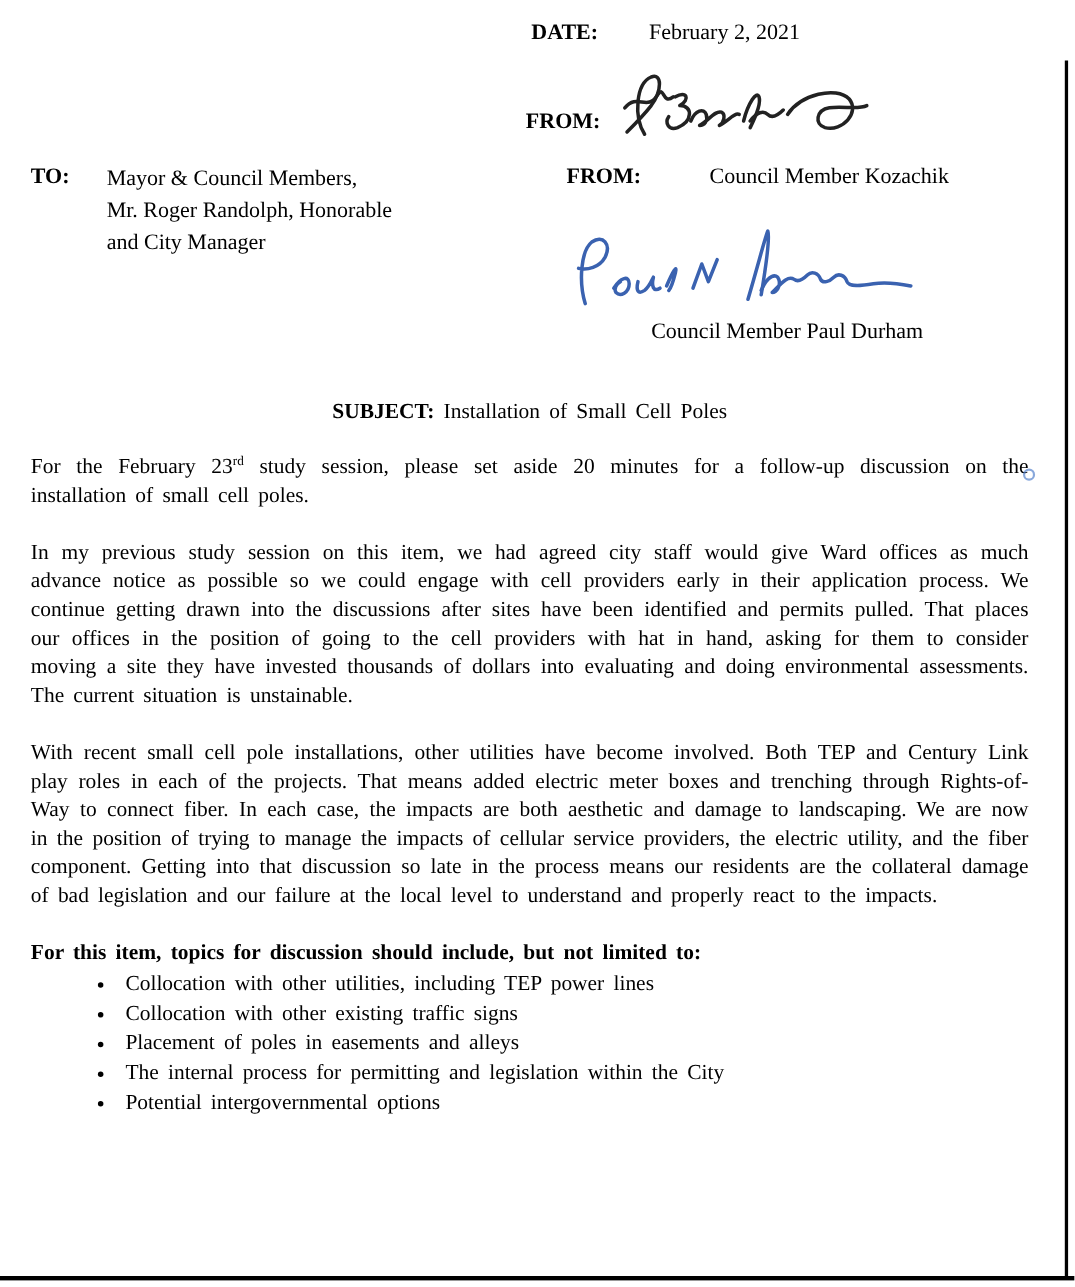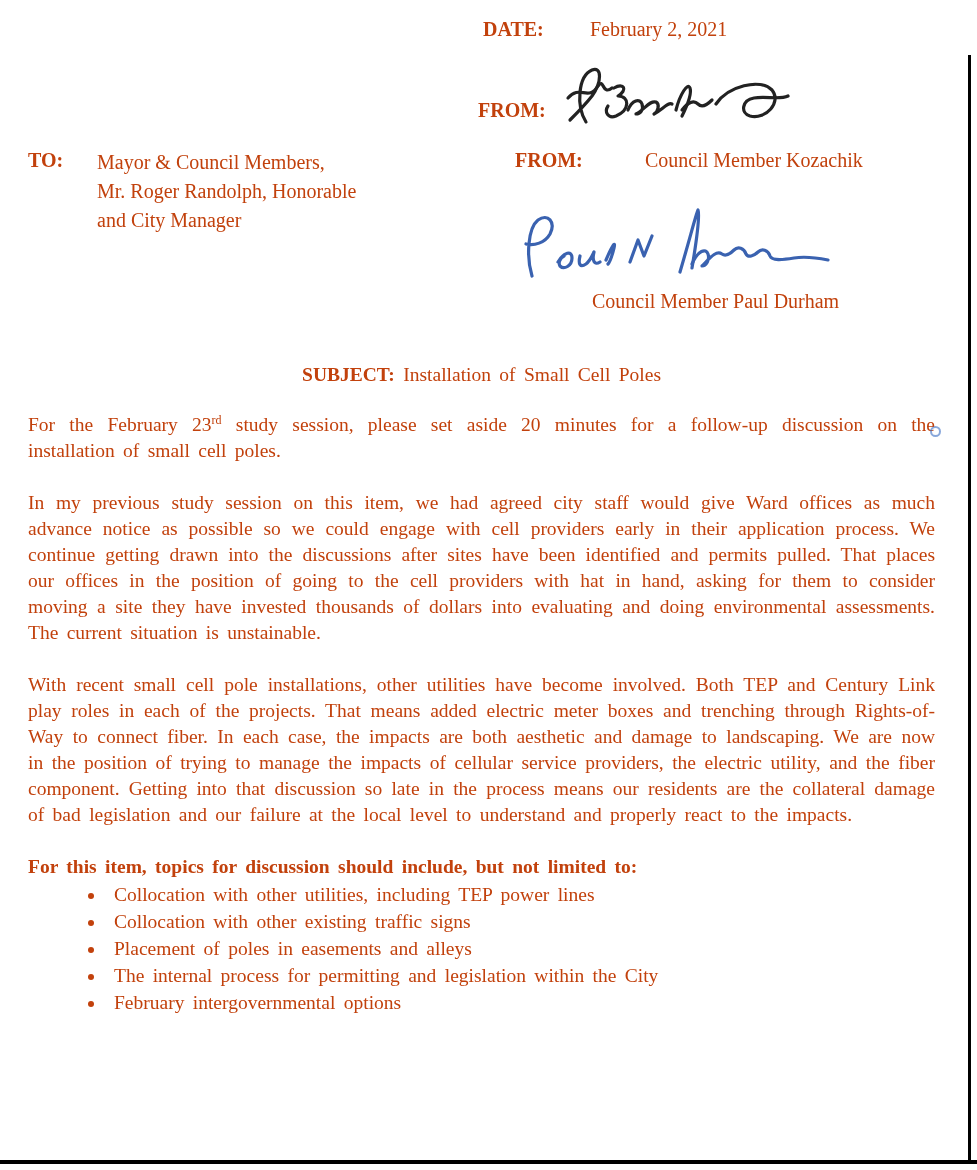--- a/index.html
+++ b/index.html
@@ -1,18 +1,18 @@
 <!DOCTYPE html>
 <html><head>
 <meta charset="utf-8">
 <style>
   html,body{margin:0;padding:0;background:#fff;}
   .page{
     position:relative;width:977px;height:1170px;background:#ffffff;
-    font-family:"Liberation Serif","DejaVu Serif",serif;color:#c2410c;overflow:hidden;
+    font-family:"Liberation Serif","DejaVu Serif",serif;color:#000000;overflow:hidden;
   }
   .abs{position:absolute;}
   .hdr{font-size:20px;line-height:24px;white-space:nowrap;}
   .bold{font-weight:bold;}
   .frame-right{position:absolute;left:968px;top:55px;width:3px;height:1108px;background:#000;}
   .frame-bottom{position:absolute;left:0;top:1160px;width:977px;height:4px;background:#000;}
   .date-label{left:483px;top:17px;}
   .date-value{left:590px;top:17px;}
   .from1-label{left:478px;top:98px;}
   .sig-koz{position:absolute;left:552px;top:58px;width:255px;height:78px;}
@@ -94,19 +94,19 @@
 
     <p>In my previous study session on this item, we had agreed city staff would give Ward offices as much advance notice as possible so we could engage with cell providers early in their application process. We continue getting drawn into the discussions after sites have been identified and permits pulled. That places our offices in the position of going to the cell providers with hat in hand, asking for them to consider moving a site they have invested thousands of dollars into evaluating and doing environmental assessments. The current situation is unstainable.</p>
     <p>With recent small cell pole installations, other utilities have become involved. Both TEP and Century Link play roles in each of the projects. That means added electric meter boxes and trenching through Rights-of-Way to connect fiber. In each case, the impacts are both aesthetic and damage to landscaping. We are now in the position of trying to manage the impacts of cellular service providers, the electric utility, and the fiber component. Getting into that discussion so late in the process means our residents are the collateral damage of bad legislation and our failure at the local level to understand and properly react to the impacts.</p>
 
     <div class="list-intro">For this item, topics for discussion should include, but not limited to:</div>
     <ul>
       <li>Collocation with other utilities, including TEP power lines</li>
       <li>Collocation with other existing traffic signs</li>
       <li>Placement of poles in easements and alleys</li>
       <li>The internal process for permitting and legislation within the City</li>
-      <li>February intergovernmental options</li>
+      <li>Potential intergovernmental options</li>
     </ul>
   </div>
 
   <div class="artifact-dot"></div>
 
 </div>
 
 </body></html>

